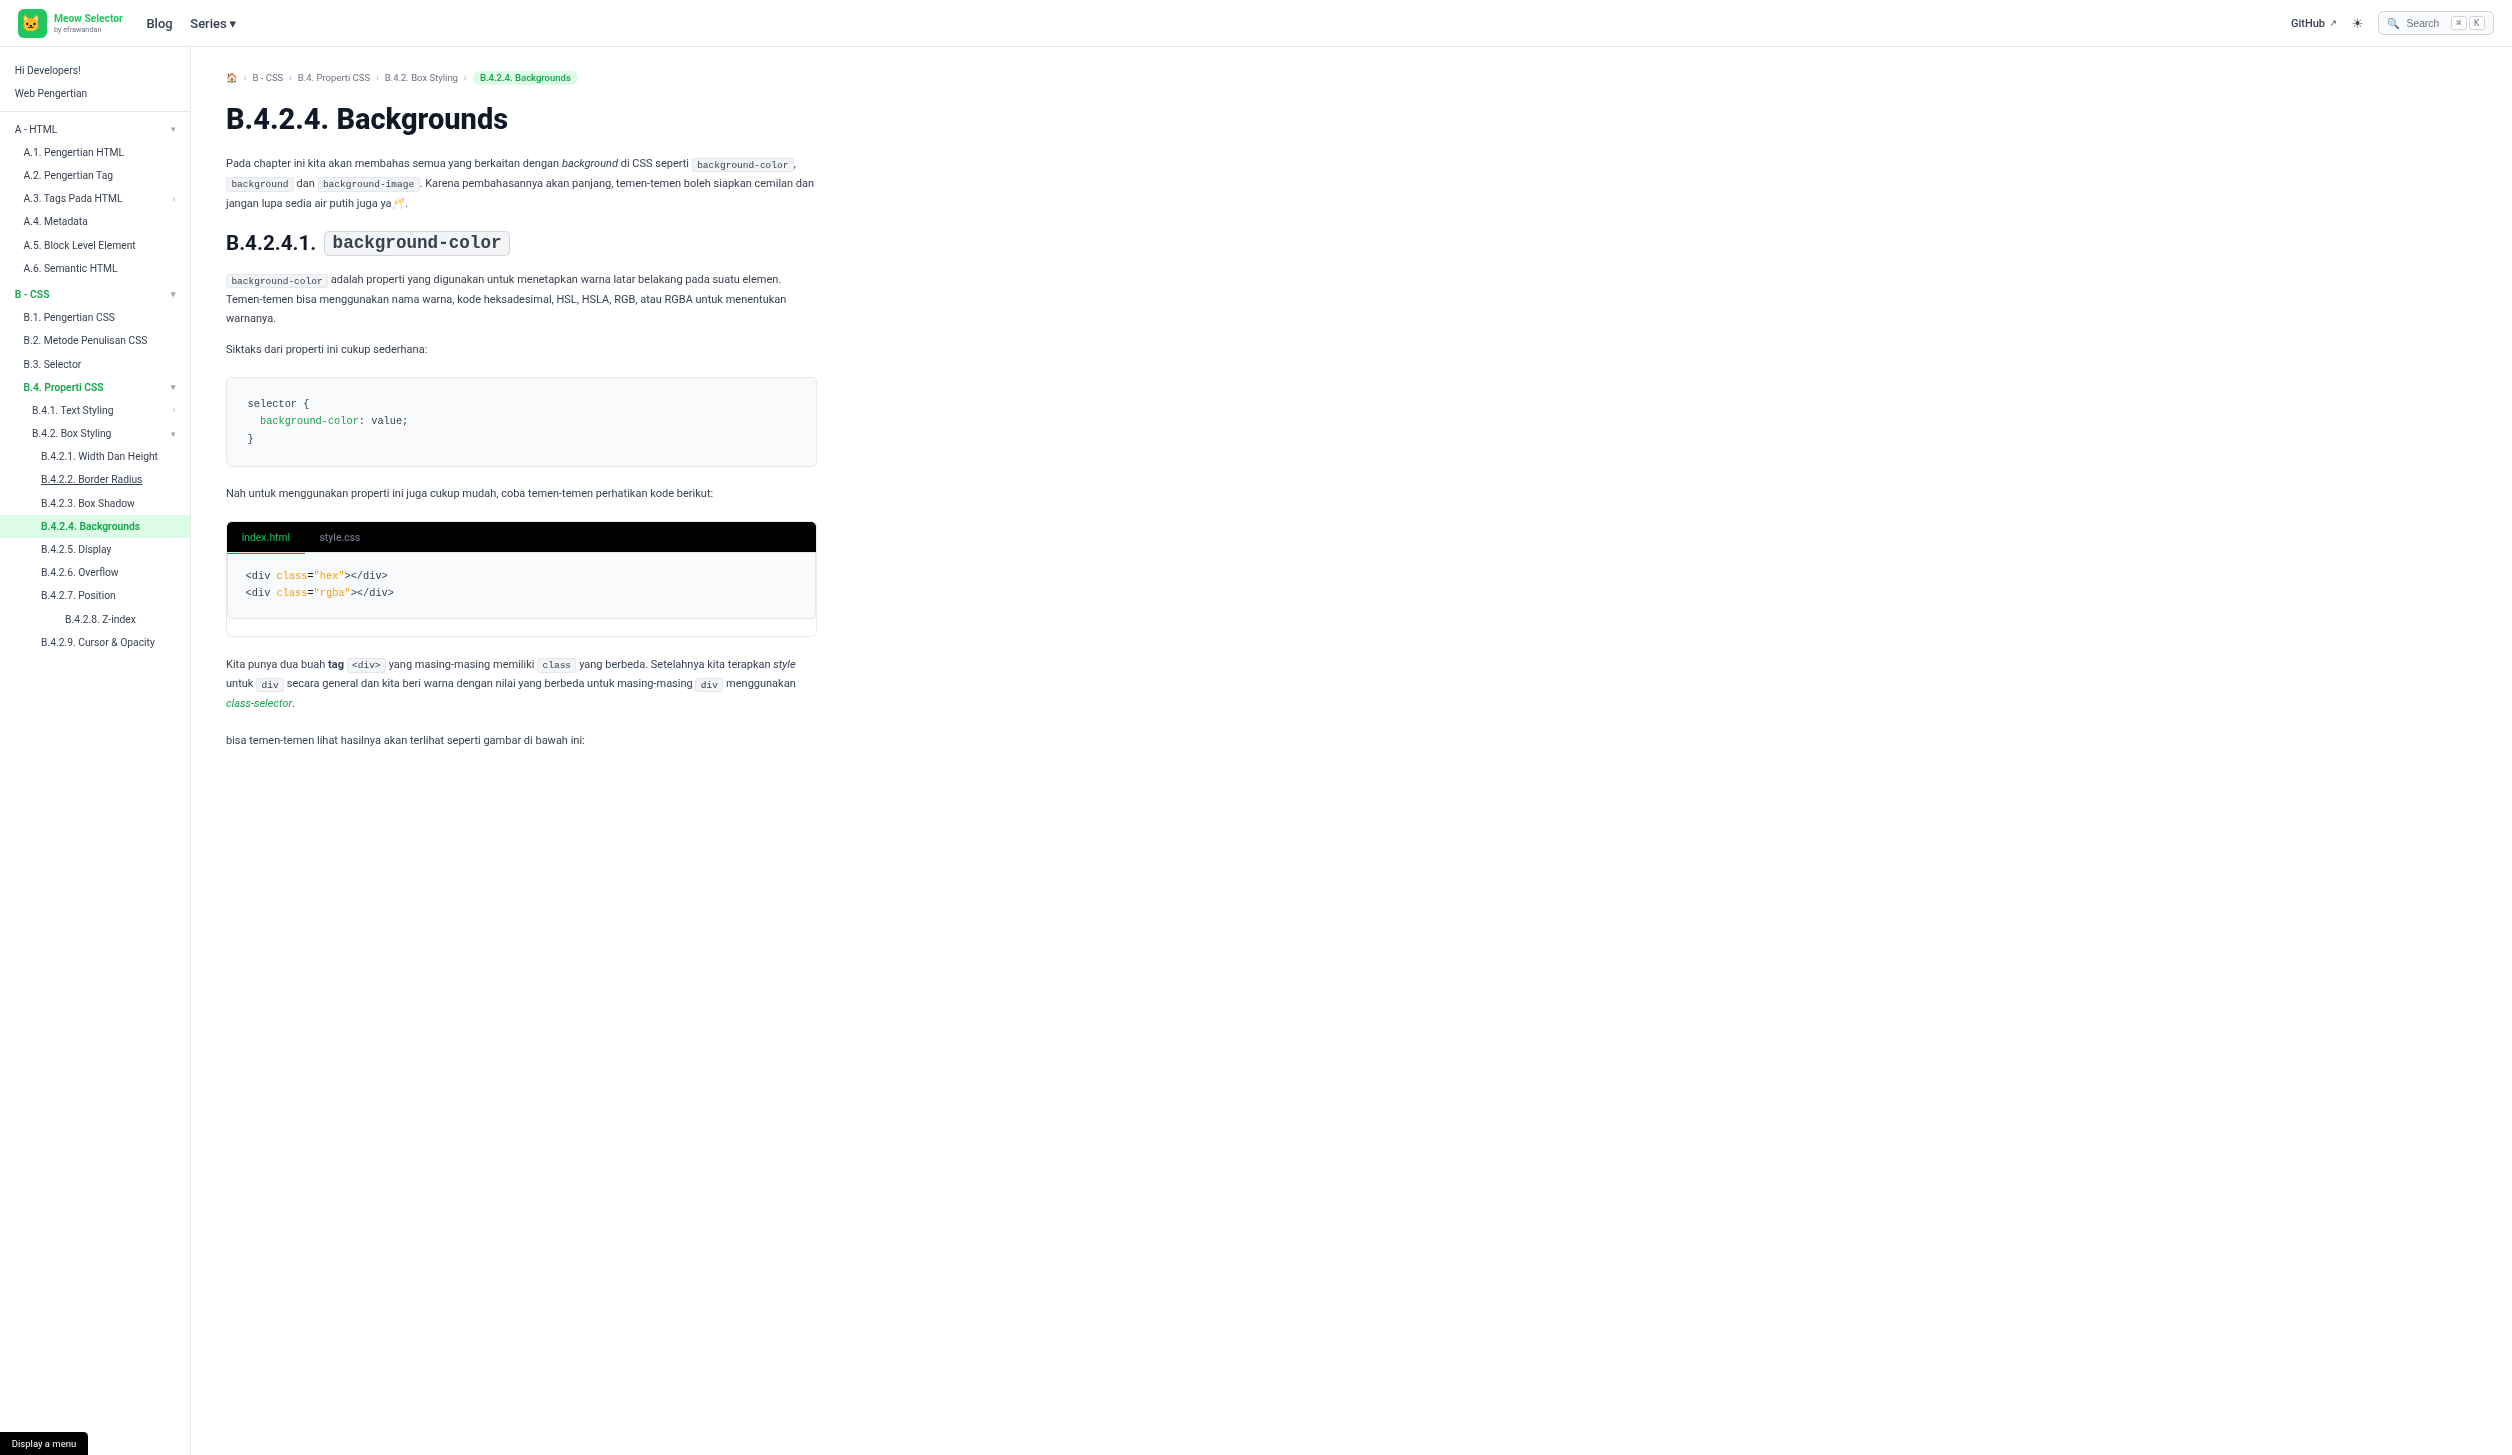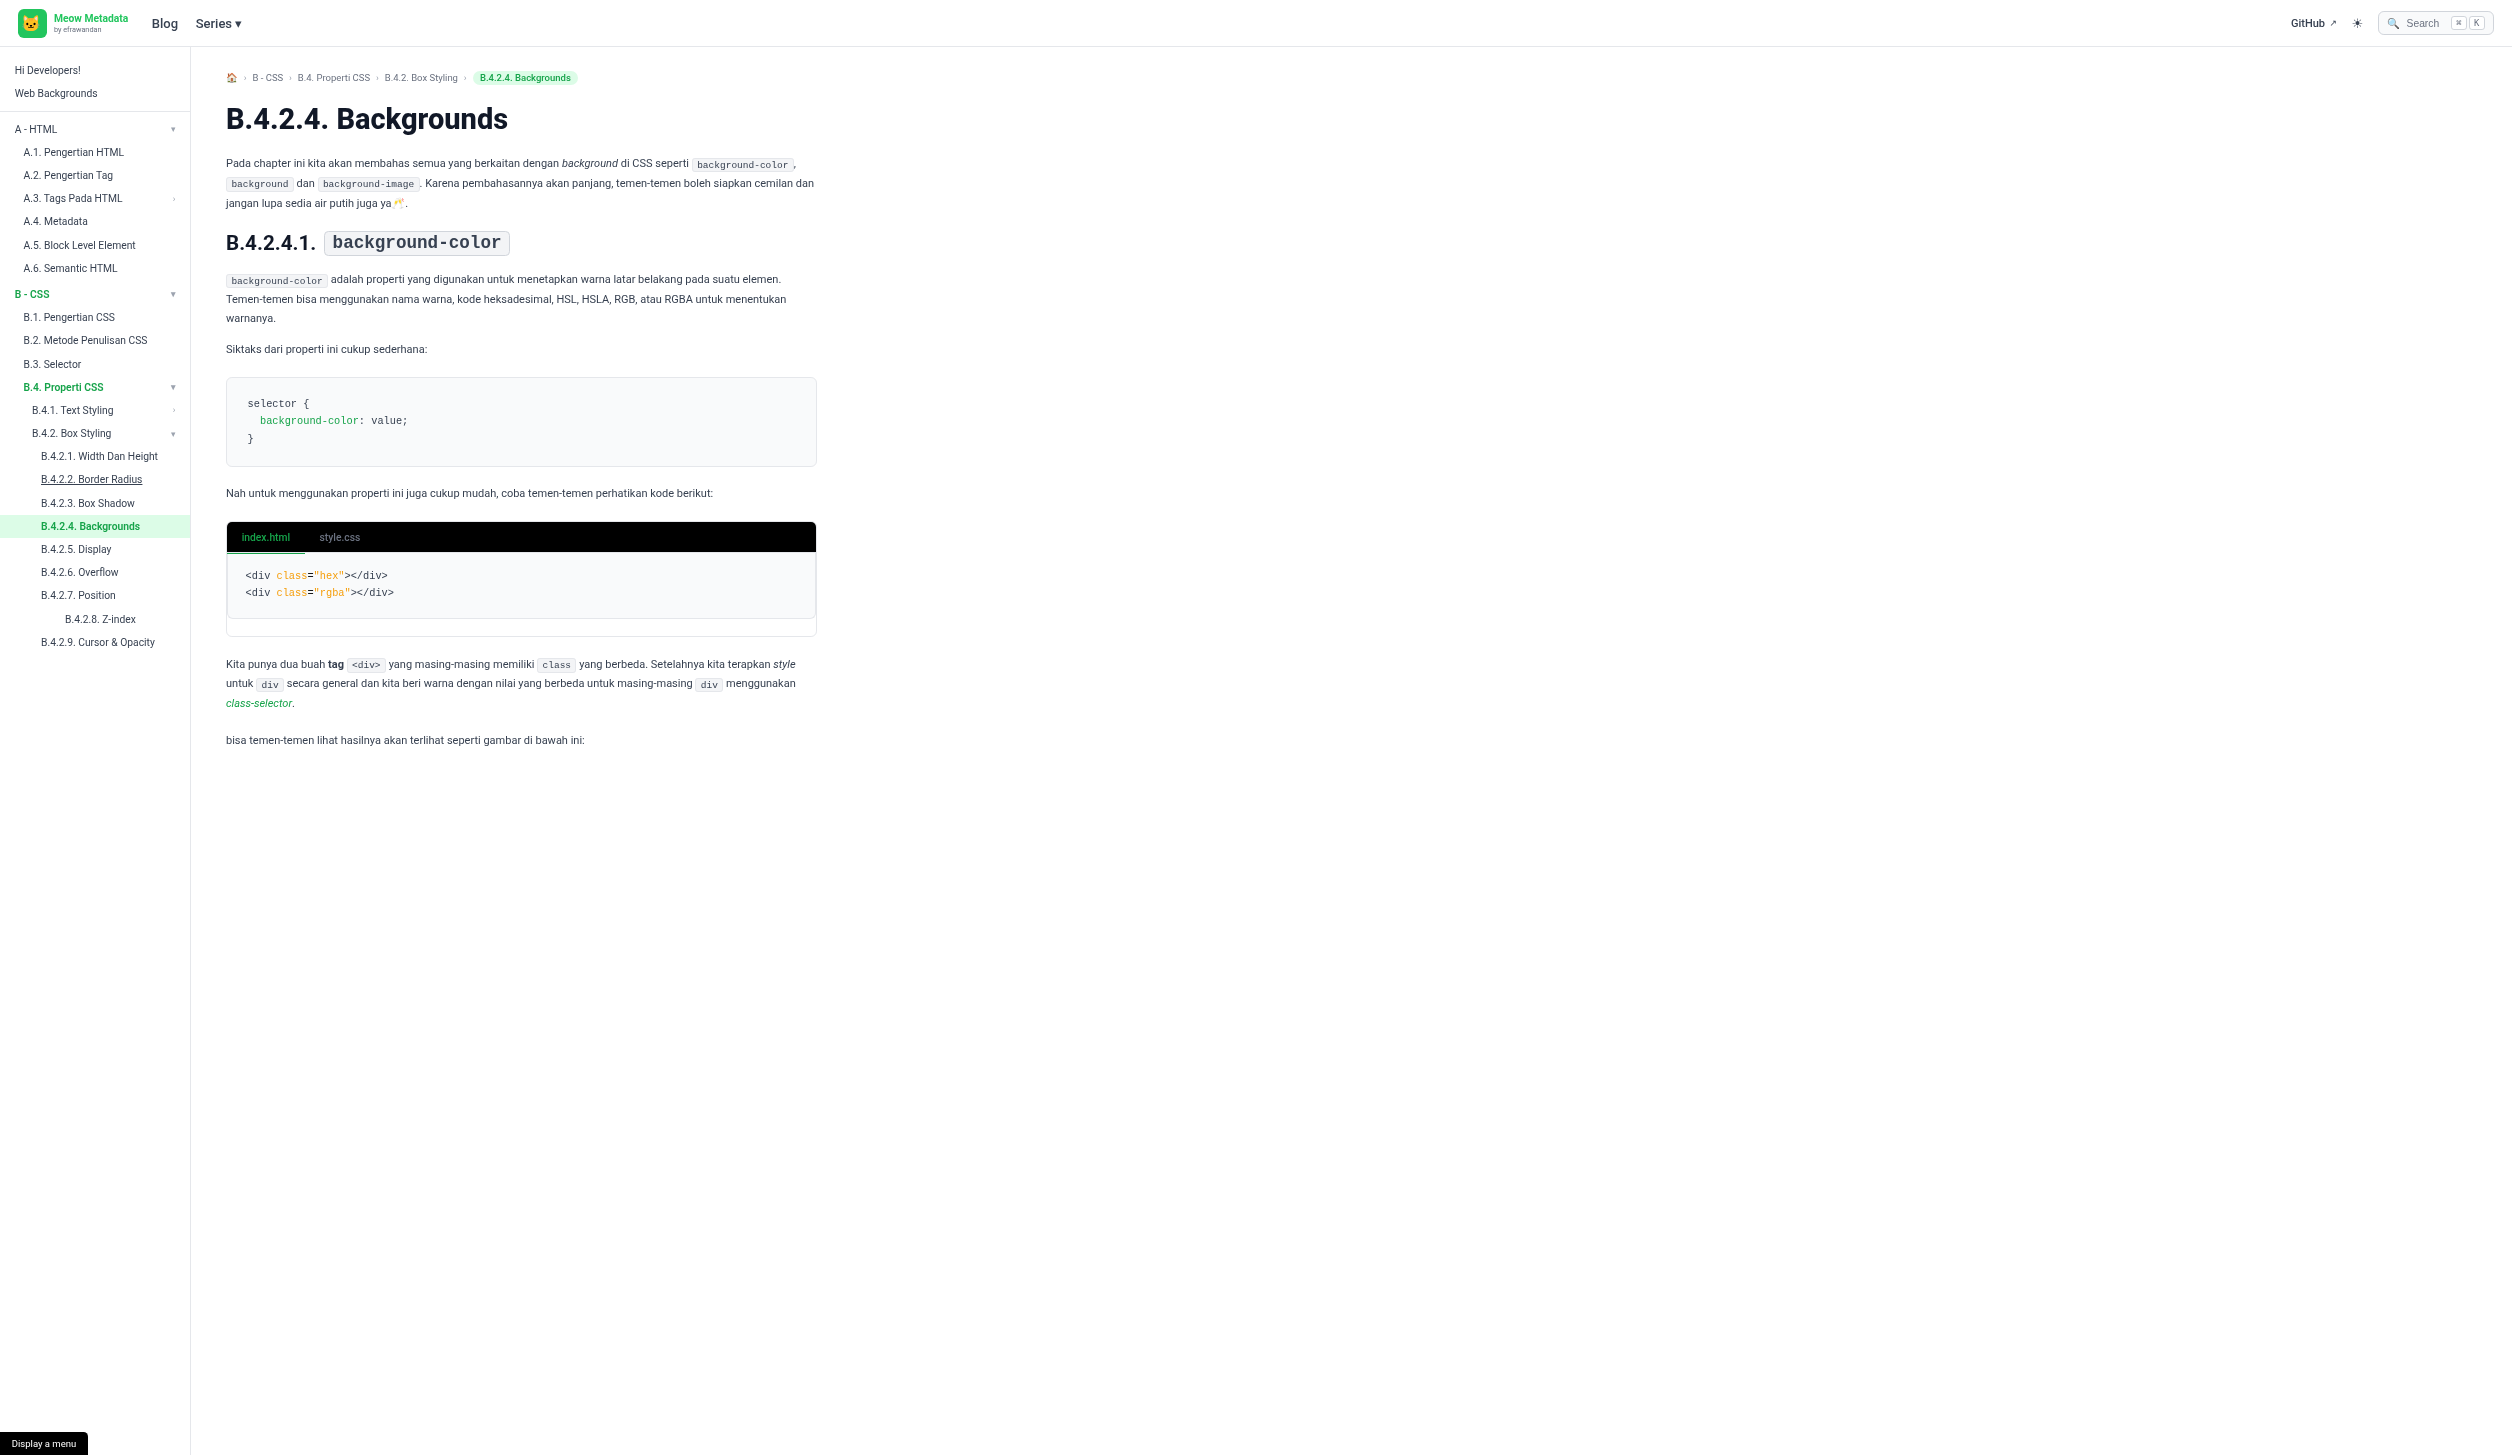--- a/index.html
+++ b/index.html
@@ -113,21 +113,21 @@
 <body>
 
 <nav class="navbar">
   <div class="navbar-left">
     <a class="logo" href="#">
       <svg class="logo-icon" viewBox="0 0 40 40" xmlns="http://www.w3.org/2000/svg" style="font-size:16px">
         <rect width="40" height="40" rx="8" fill="#22c55e"></rect>
         <text x="5" y="28" font-size="22" fill="white">🐱</text>
       </svg>
       <div class="logo-text">
-        <span class="logo-title">Meow Metadata</span>
+        <span class="logo-title">Meow Selector</span>
         <span class="logo-sub">by efrawandan</span>
       </div>
     </a>
     <div class="nav-links">
       <a class="nav-link" href="#">Blog</a>
       <a class="nav-link nav-link-series" href="#">
         <span>Series</span>
         <span>▾</span>
       </a>
     </div>
@@ -147,21 +147,21 @@
       </span>
     </button>
   </div>
 </nav>
 
 <div class="layout">
 
   <aside class="sidebar">
     <div class="sidebar-section">
       <a class="sidebar-item" href="#">Hi Developers!</a>
-      <a class="sidebar-item" href="#">Web Backgrounds</a>
+      <a class="sidebar-item" href="#">Web Pengertian</a>
     </div>
     <div class="sidebar-divider"></div>
 
     <div class="sidebar-section">
       <a class="sidebar-item" href="#">
         <span>A - HTML</span>
         <span class="chevron">▾</span>
       </a>
       <a class="sidebar-item sub" href="#">A.1. Pengertian HTML</a>
       <a class="sidebar-item sub" href="#">A.2. Pengertian Tag</a>

